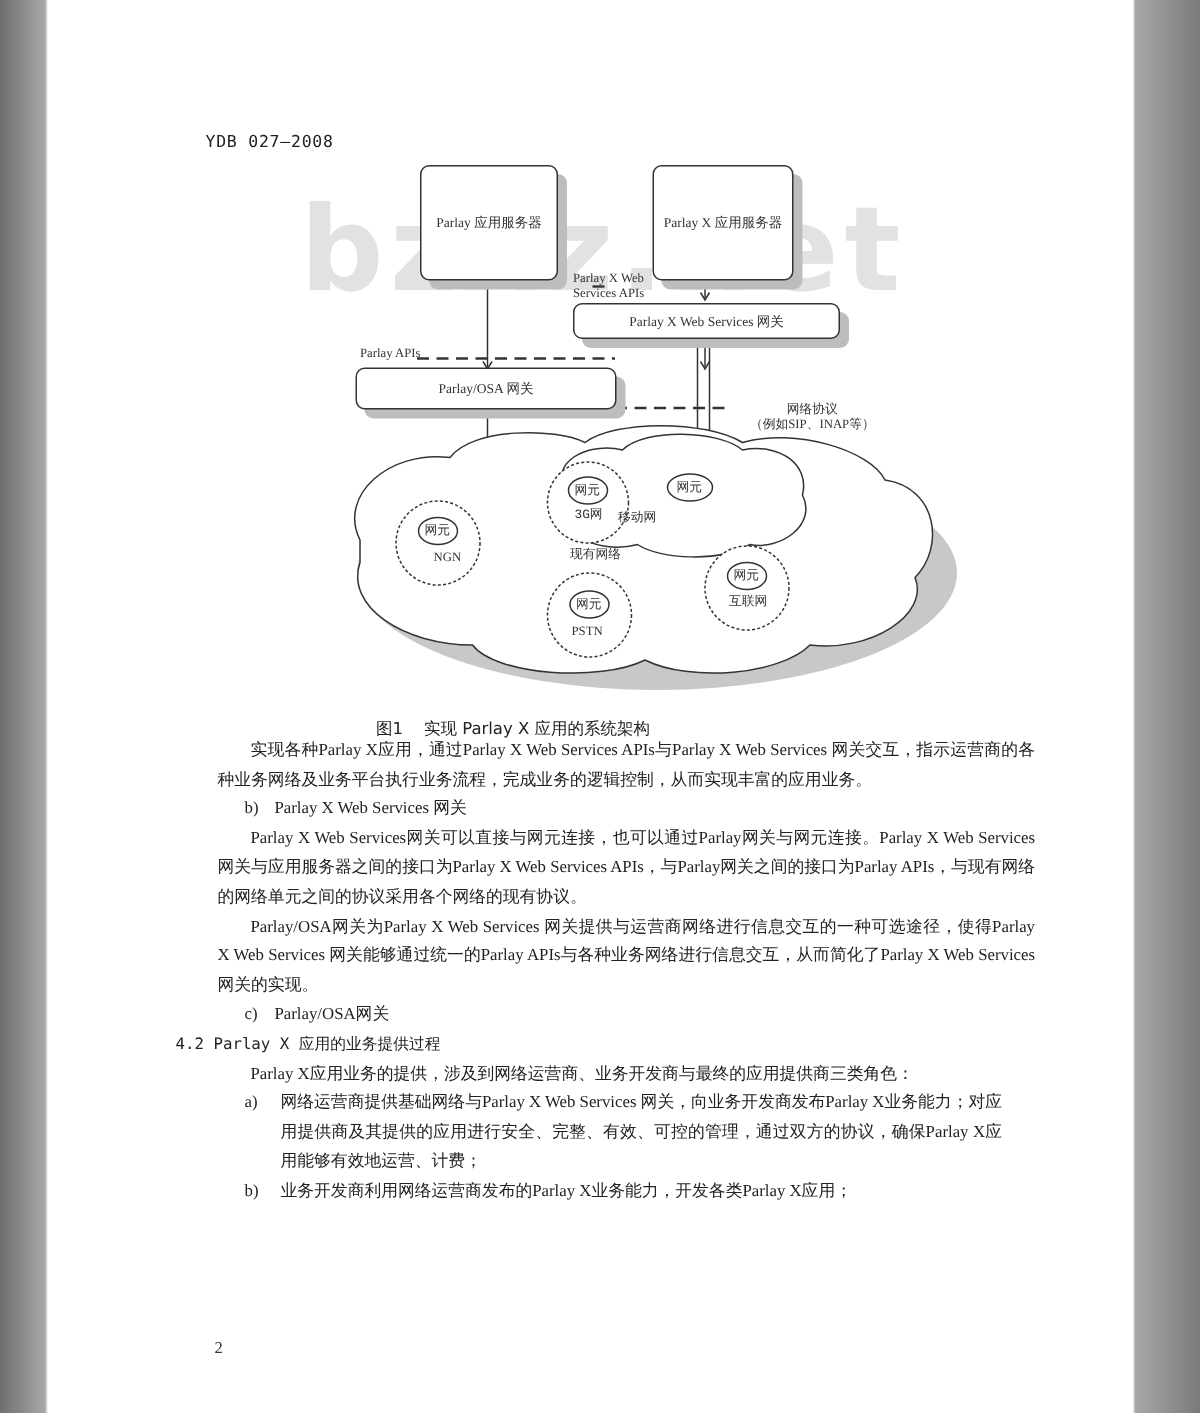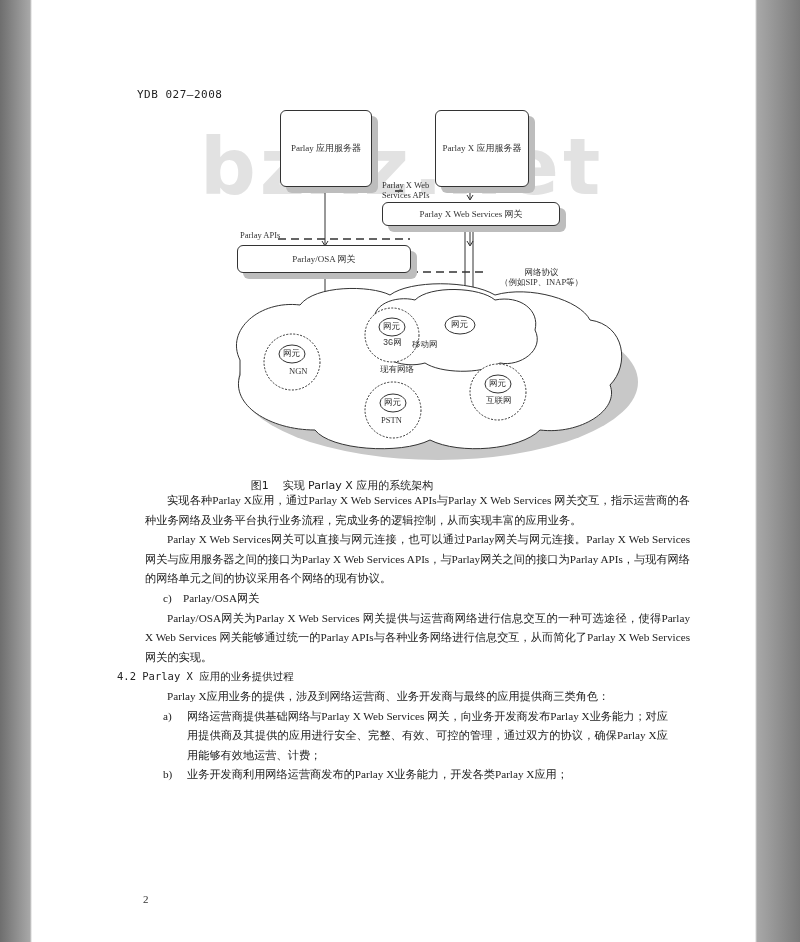--- a/index.html
+++ b/index.html
@@ -128,23 +128,24 @@
   <div class="lbl" style="left:269px;top:274px;">网元</div>
   <div class="lbl" style="left:266px;top:291px;">互联网</div>
 </div>
 
 <div class="fig-caption">
   <span class="num">图1</span><span>实现 Parlay X 应用的系统架构</span>
 </div>
 
 <div class="text" style="top:491px;">
   <p class="p indent" style="margin-left:-22px;width:545px;padding-left:22px;">实现各种Parlay X应用，通过Parlay X Web Services APIs与Parlay X Web Services 网关交互，指示运营商的各种业务网络及业务平台执行业务流程，完成业务的逻辑控制，从而实现丰富的应用业务。</p>
+  <p class="p item"><span class="mk">b)</span><span>Parlay X Web Services 网关</span></p>
   <p class="p indent" style="margin-left:-22px;width:545px;padding-left:22px;">Parlay X Web Services网关可以直接与网元连接，也可以通过Parlay网关与网元连接。Parlay X Web Services网关与应用服务器之间的接口为Parlay X Web Services APIs，与Parlay网关之间的接口为Parlay APIs，与现有网络的网络单元之间的协议采用各个网络的现有协议。</p>
+  <p class="p indent" style="margin-left:-22px;width:545px;padding-left:22px;">Parlay/OSA网关为Parlay X Web Services 网关提供与运营商网络进行信息交互的一种可选途径，使得Parlay X Web Services 网关能够通过统一的Parlay APIs与各种业务网络进行信息交互，从而简化了Parlay X Web Services 网关的实现。</p>
   <p class="p item"><span class="mk">c)</span><span>Parlay/OSA网关</span></p>
-  <p class="p indent" style="margin-left:-22px;width:545px;padding-left:22px;">Parlay/OSA网关为Parlay X Web Services 网关提供与运营商网络进行信息交互的一种可选途径，使得Parlay X Web Services 网关能够通过统一的Parlay APIs与各种业务网络进行信息交互，从而简化了Parlay X Web Services 网关的实现。</p>
   <p class="p sec" style="margin-left:-28px;">4.2  Parlay X 应用的业务提供过程</p>
   <p class="p indent">Parlay X应用业务的提供，涉及到网络运营商、业务开发商与最终的应用提供商三类角色：</p>
   <div class="list2">
     <div class="row">
       <span class="mk">a)</span>
       <span class="p">网络运营商提供基础网络与Parlay X Web Services 网关，向业务开发商发布Parlay X业务能力；对应用提供商及其提供的应用进行安全、完整、有效、可控的管理，通过双方的协议，确保Parlay X应用能够有效地运营、计费；</span>
     </div>
     <div class="row">
       <span class="mk">b)</span>
       <span class="p">业务开发商利用网络运营商发布的Parlay X业务能力，开发各类Parlay X应用；</span>

